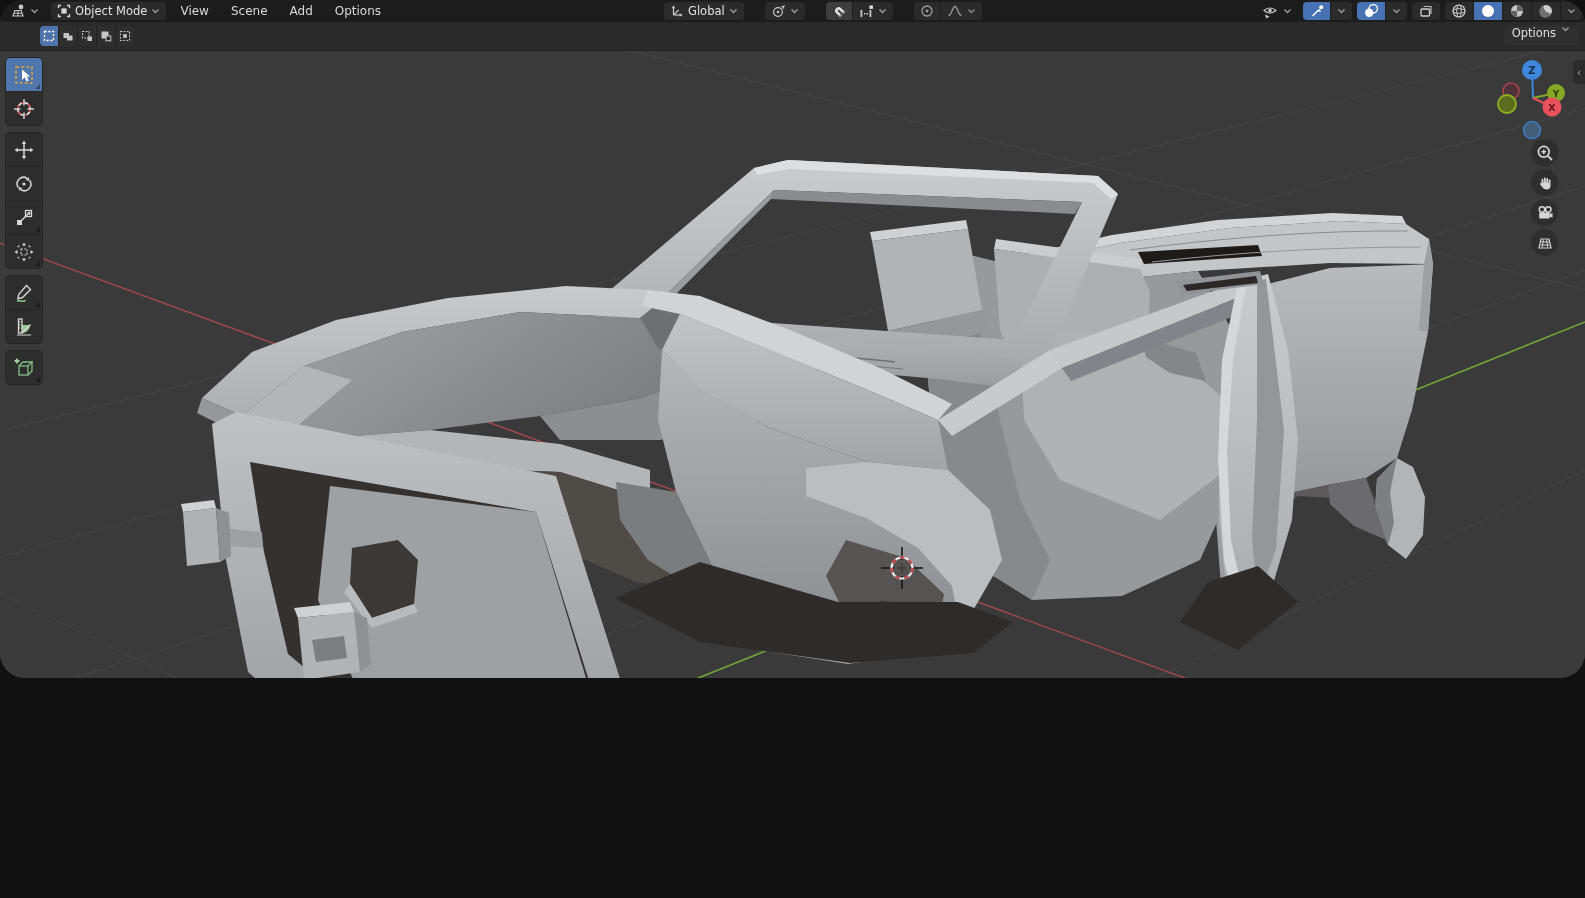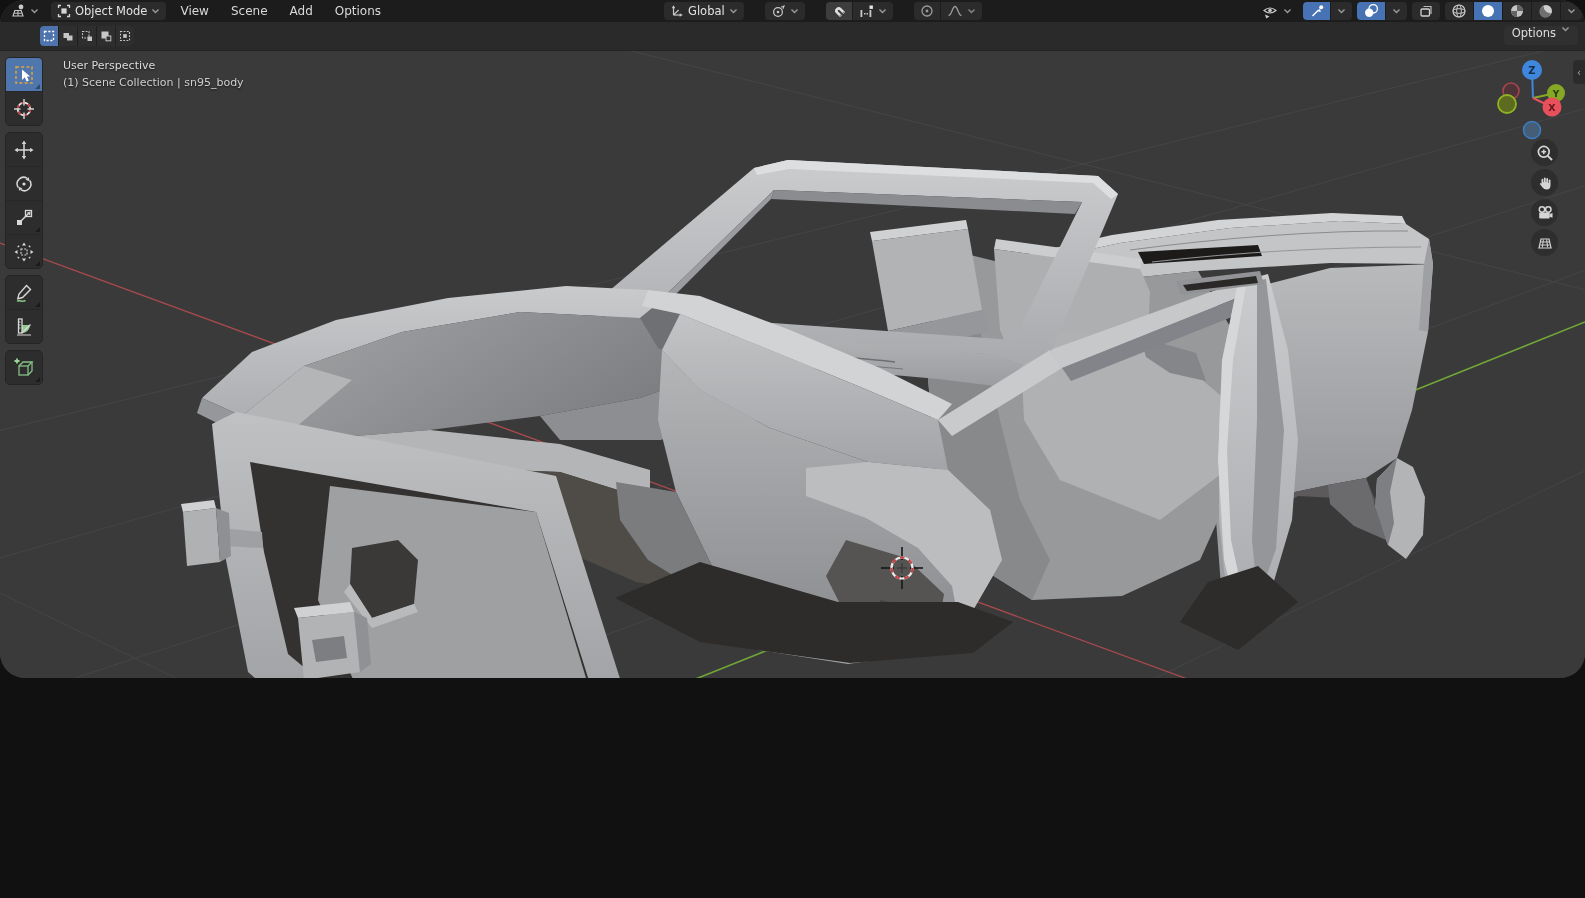--- a/index.html
+++ b/index.html
@@ -410,24 +410,20 @@
       </div>
     </div>
     <div id="optionsBtn">
       <span>Options</span>
       <svg class="chev" viewBox="0 0 9 6">
           <polyline points="1.5,1.5 4.5,4.5 7.5,1.5" fill="none" stroke="#9a9a9a" stroke-width="1.4"></polyline>
         </svg>
     </div>
   </div>
 
-  <div id="vptext">
-    <div class="l1">User Perspective</div>
-    <div class="l2">(1) Scene Collection | sn95_body</div>
-  </div>
 
   <div id="toolbar">
     <div class="tgroup">
       <div class="tbtn active">
         <svg width="22" height="22" viewBox="0 0 22 22">
           <rect x="3" y="3" width="16" height="16" fill="none" stroke="#e2a43b" stroke-width="1.5" stroke-dasharray="3 2.2"></rect>
           <path d="M9,5.5 L9,16 L11.8,13.2 L13.6,17.4 L15.8,16.4 L13.9,12.6 L17.2,12.4 Z" fill="#fff"></path>
         </svg>
         <div class="subtri"></div>
       </div>

